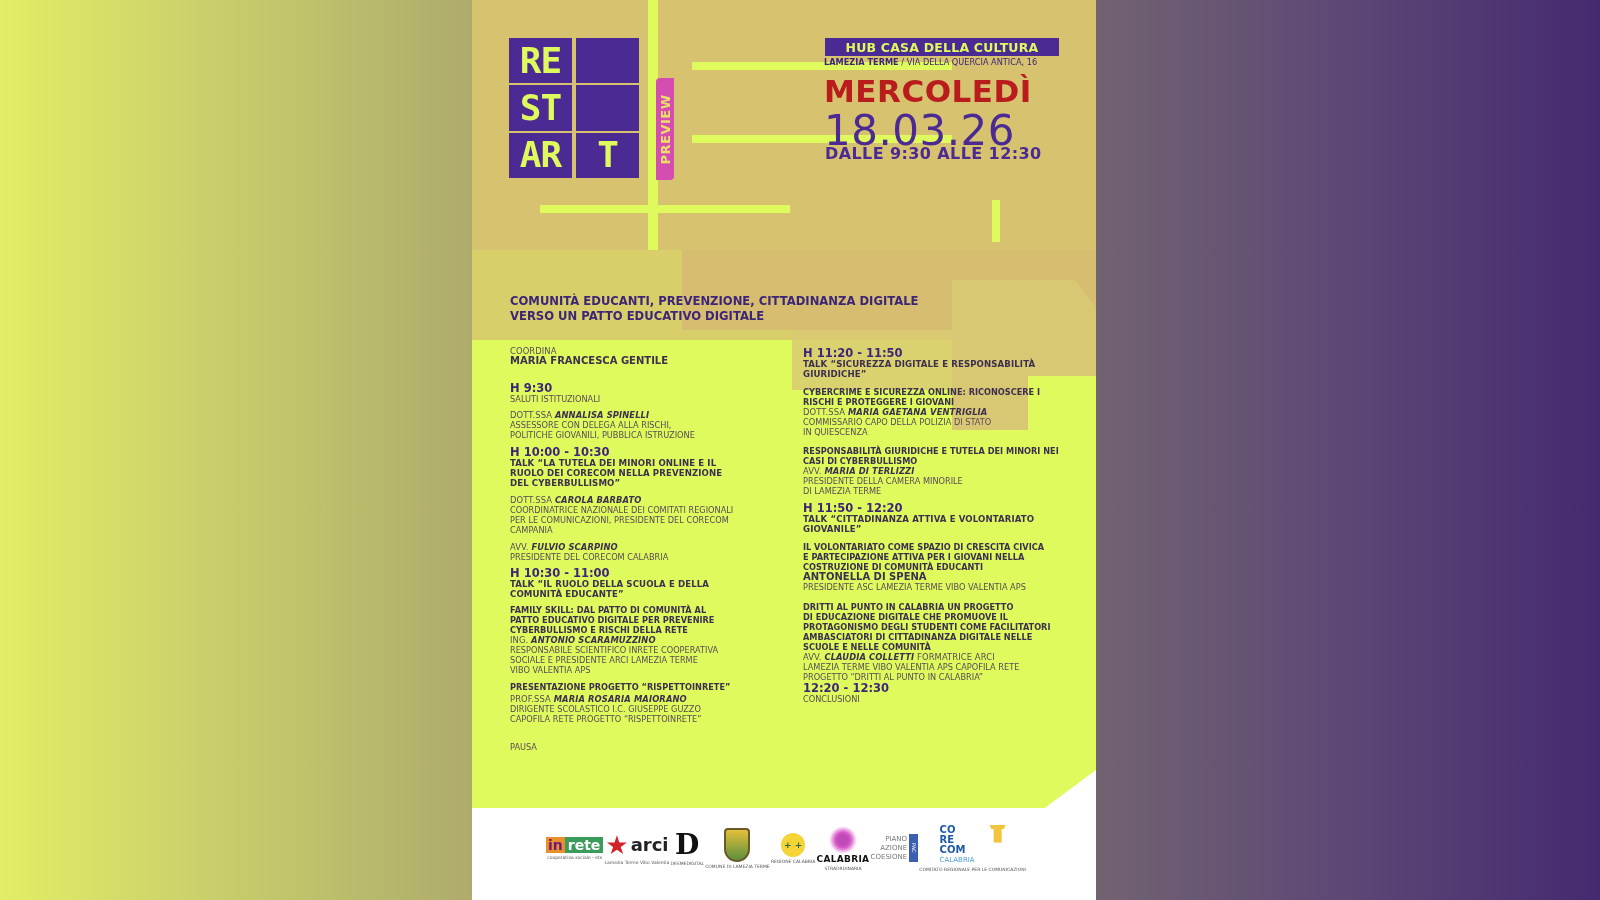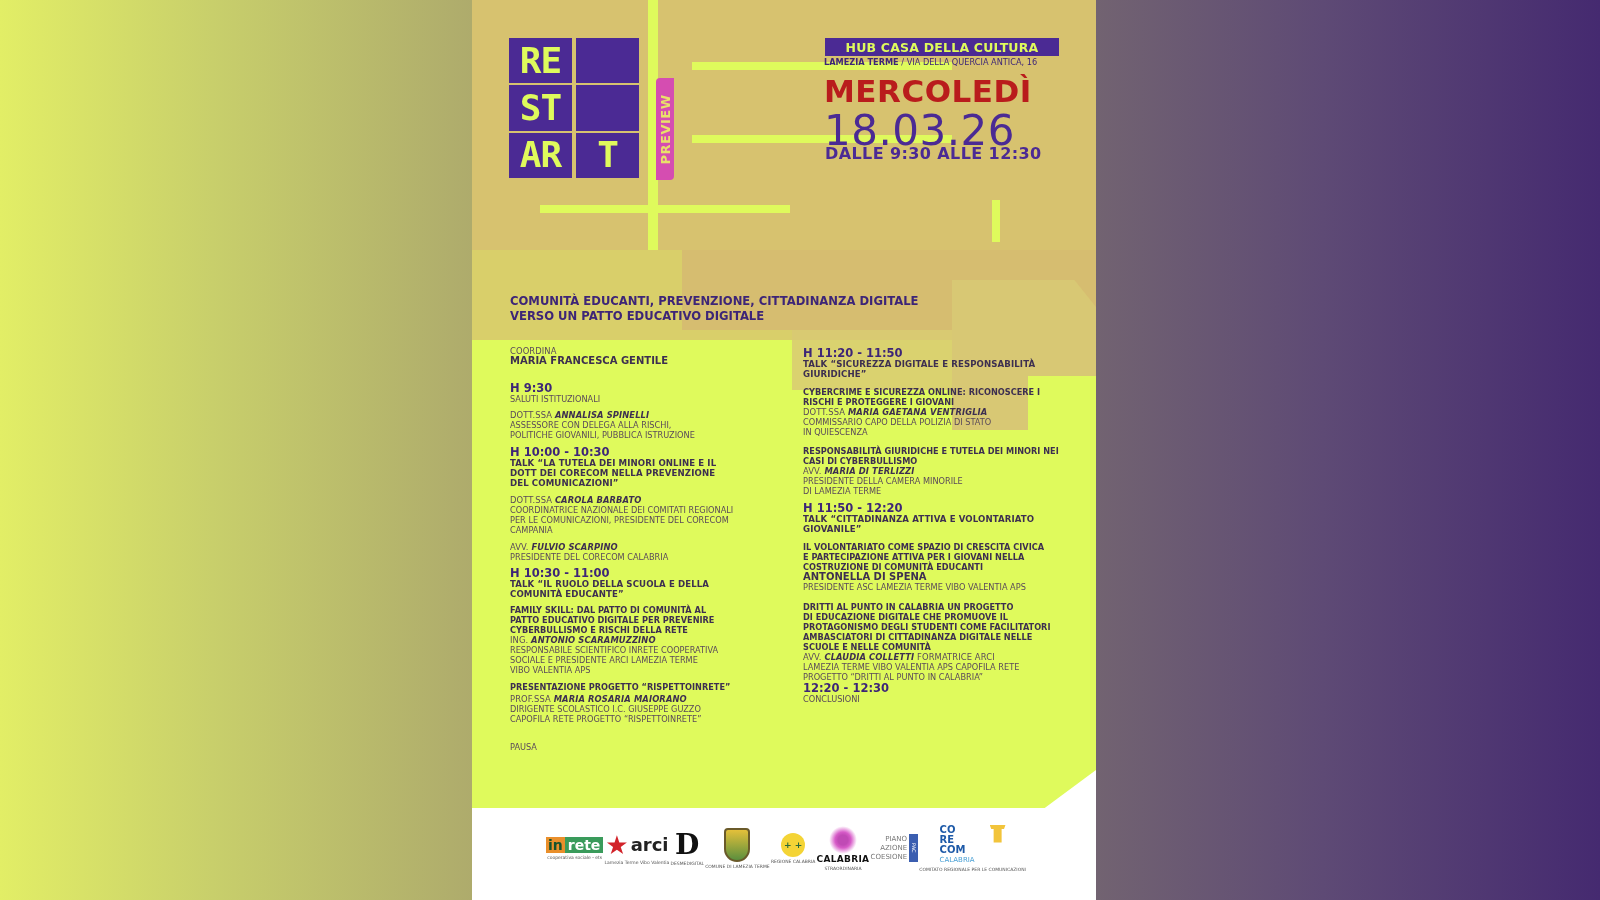--- a/index.html
+++ b/index.html
@@ -115,21 +115,21 @@
     position: absolute; left: 570px; top: 770px; width: 54px; height: 40px; background:#fff;
     clip-path: polygon(100% 0, 100% 100%, 0 100%);
   }
   .sponsors {
     position: absolute; left: 74px; top: 820px; width: 480px; height: 56px;
     display: flex; align-items: center; justify-content: space-between;
   }
   .sp { display: flex; flex-direction: column; align-items: center; justify-content: center; }
   .sp .cap { font-size: 4.5px; color: #555; margin-top: 2px; white-space: nowrap; }
   .inrete-logo { display: flex; font-weight: bold; font-size: 14px; }
-  .inrete-logo .in { background: #e98f2b; color: #14532d; padding: 0 2px; }
+  .inrete-logo .in { background: #e98f2b; color: #701a75; padding: 0 2px; }
   .inrete-logo .rete { background: #3a9b5b; color: #fff; padding: 0 3px; }
   .arci-logo { display: flex; align-items: center; gap: 2px; }
   .arci-logo .star { color: #d2232a; font-size: 26px; line-height: 1; }
   .arci-logo .word { font-weight: bold; font-size: 18px; color: #222; }
   .desme { font-weight: bold; font-size: 28px; color: #111; font-family: "DejaVu Serif", serif; line-height: 1; }
   .crest { width: 26px; height: 34px; border-radius: 4px 4px 13px 13px; background: linear-gradient(#e4c03a, #5b8f3e); border: 2px solid #6a5a2a; }
   .region { width: 24px; height: 24px; border-radius: 50%; background: #f4d436; display:flex; align-items:center; justify-content:center; font-size: 9px; color:#2a6a38; font-weight:bold;}
   .calabria-word { font-weight: bold; font-size: 9px; color: #111; letter-spacing: .3px; }
   .sun { width: 28px; height: 28px; border-radius: 50%; background: radial-gradient(circle, #c04ab5 25%, #d75bc8 40%, transparent 70%); }
   .pac { display: flex; align-items: center; gap: 2px; }
@@ -197,22 +197,22 @@
     </div>
     <div class="blk" style="margin-bottom:6px">
       <div class="lbl"><span>DOTT.SSA </span><i>ANNALISA SPINELLI</i></div>
       <div class="txt">ASSESSORE CON DELEGA ALLA RISCHI,</div>
       <div class="txt">POLITICHE GIOVANILI, PUBBLICA ISTRUZIONE</div>
     </div>
 
     <div class="blk" style="margin-bottom:7px">
       <div class="hr">H 10:00 - 10:30</div>
       <div class="tk">TALK “LA TUTELA DEI MINORI ONLINE E IL</div>
-      <div class="tk">DOTT DEI CORECOM NELLA PREVENZIONE</div>
-      <div class="tk">DEL COMUNICAZIONI”</div>
+      <div class="tk">RUOLO DEI CORECOM NELLA PREVENZIONE</div>
+      <div class="tk">DEL CYBERBULLISMO”</div>
     </div>
     <div class="blk" style="margin-bottom:7px">
       <div class="lbl"><span>DOTT.SSA </span><i>CAROLA BARBATO</i></div>
       <div class="txt">COORDINATRICE NAZIONALE DEI COMITATI REGIONALI</div>
       <div class="txt">PER LE COMUNICAZIONI, PRESIDENTE DEL CORECOM</div>
       <div class="txt">CAMPANIA</div>
     </div>
     <div class="blk" style="margin-bottom:5px">
       <div class="lbl"><span>AVV. </span><i>FULVIO SCARPINO</i></div>
       <div class="txt">PRESIDENTE DEL CORECOM CALABRIA</div>

